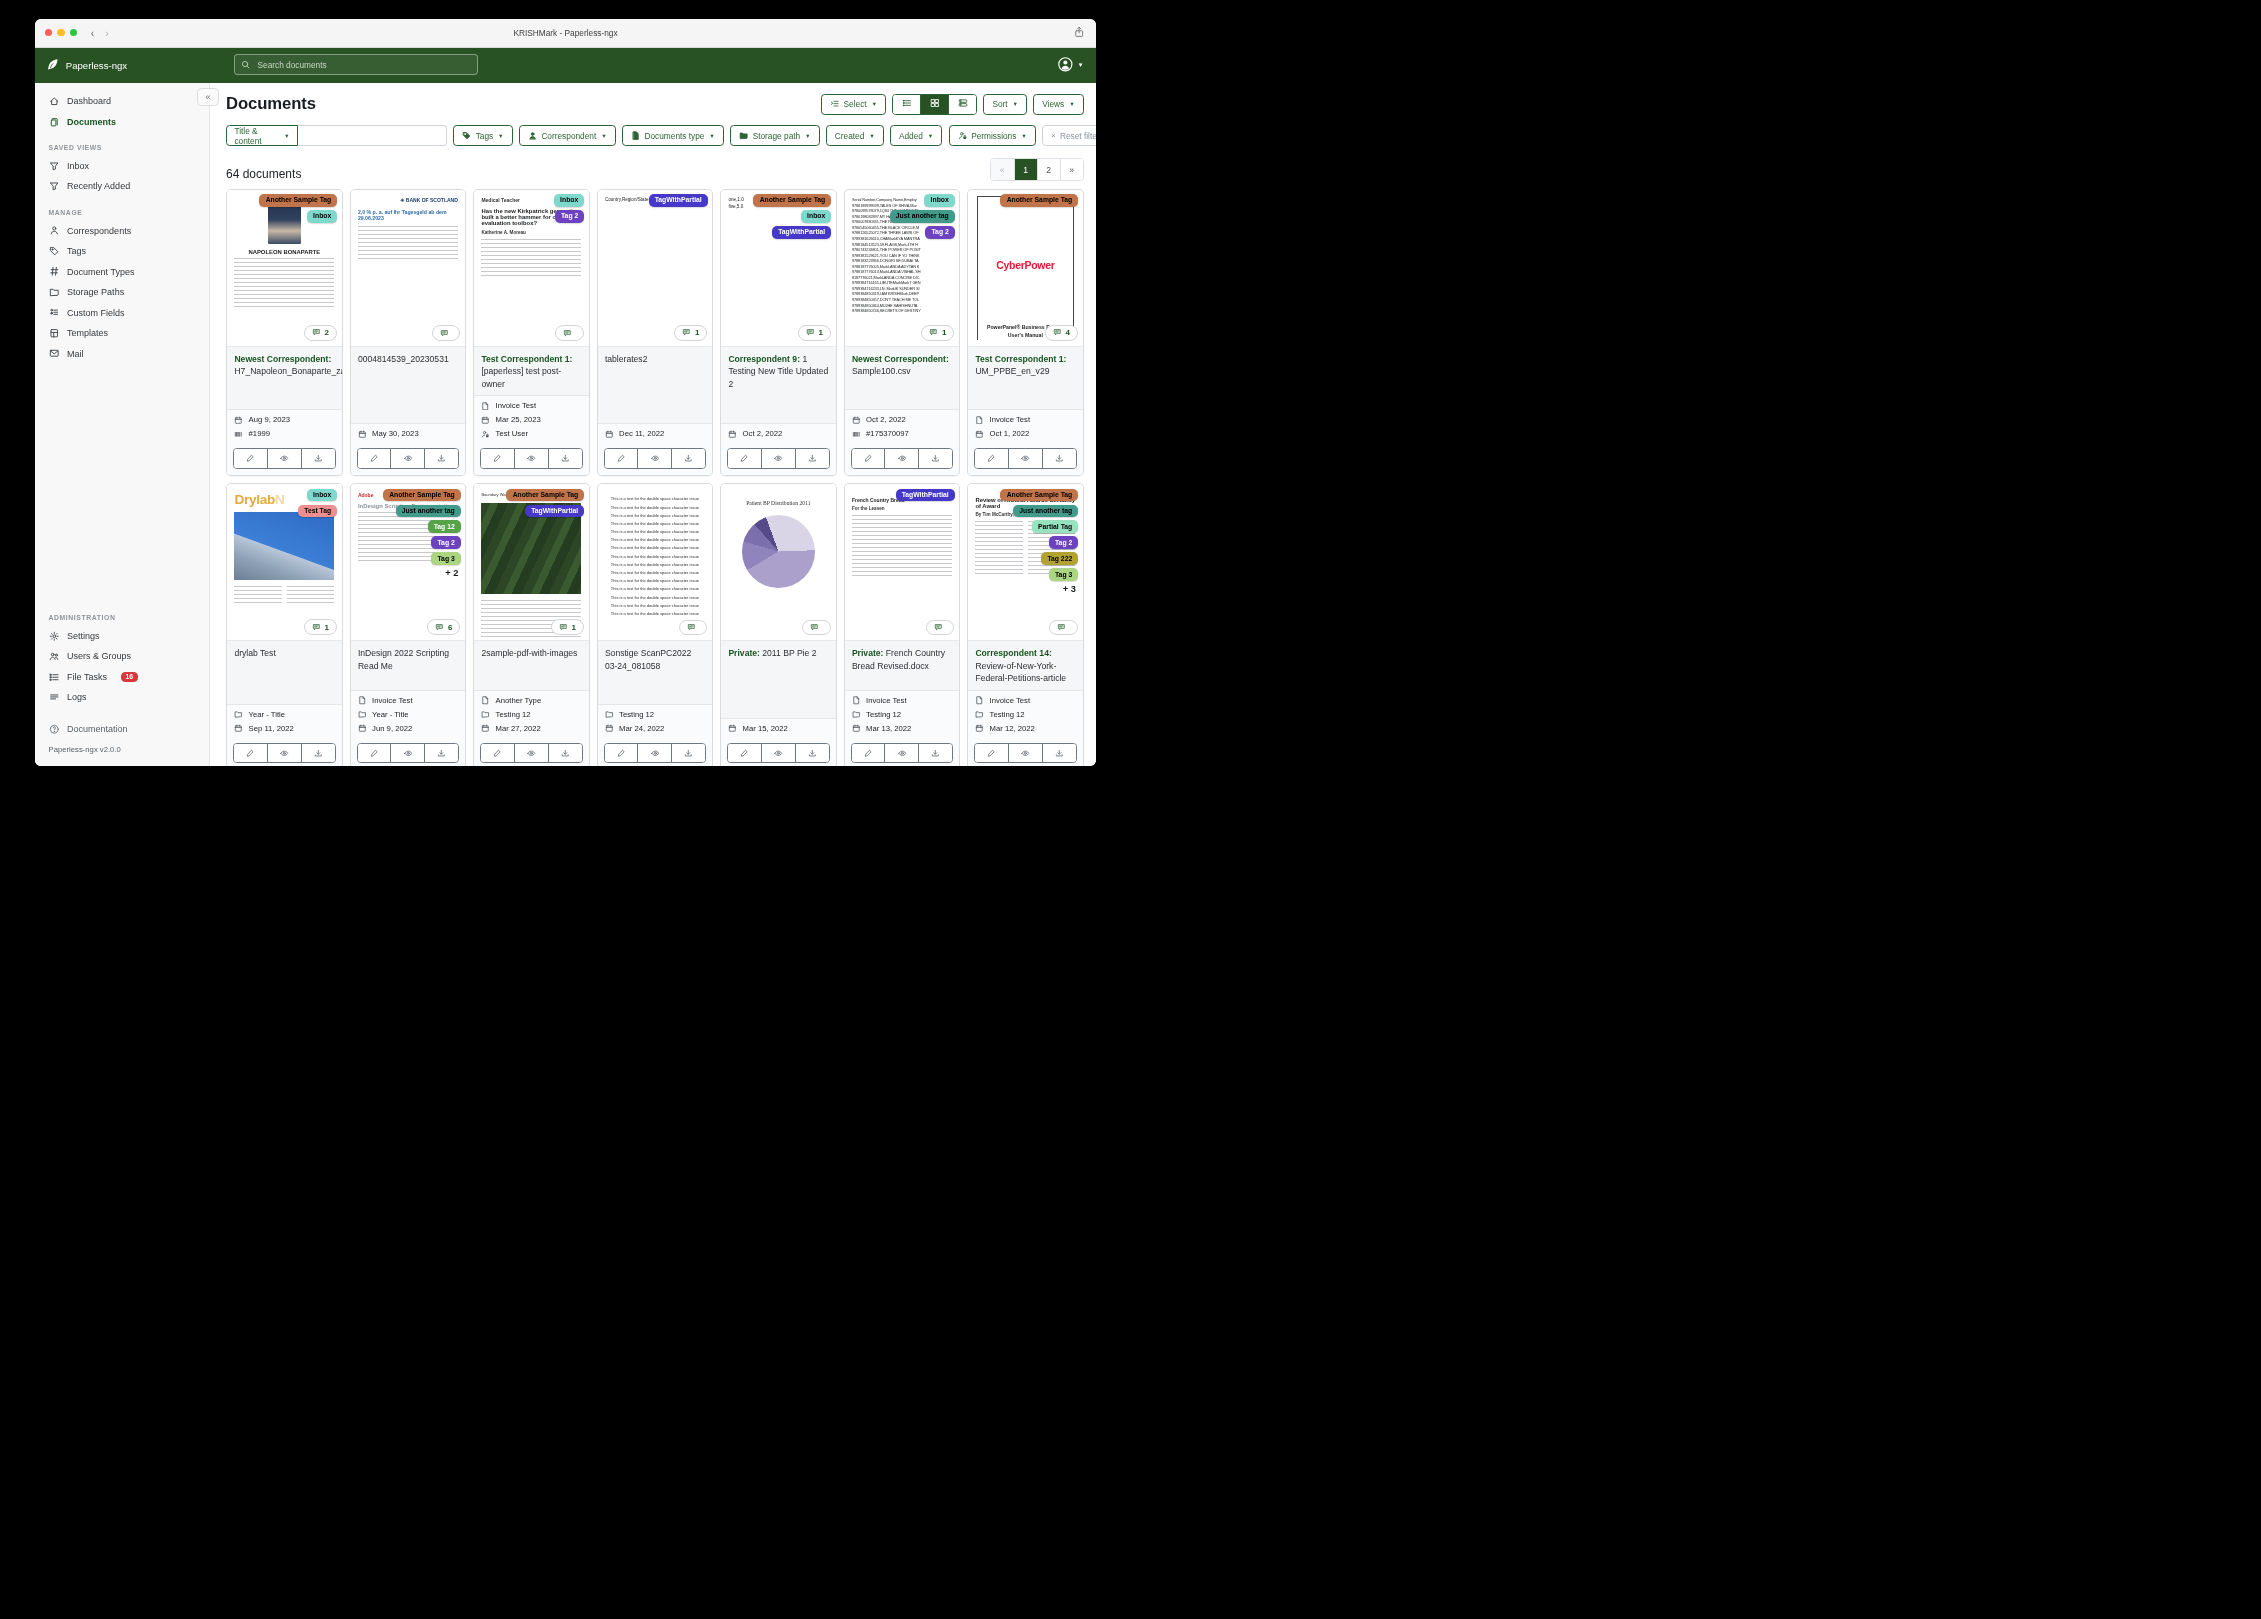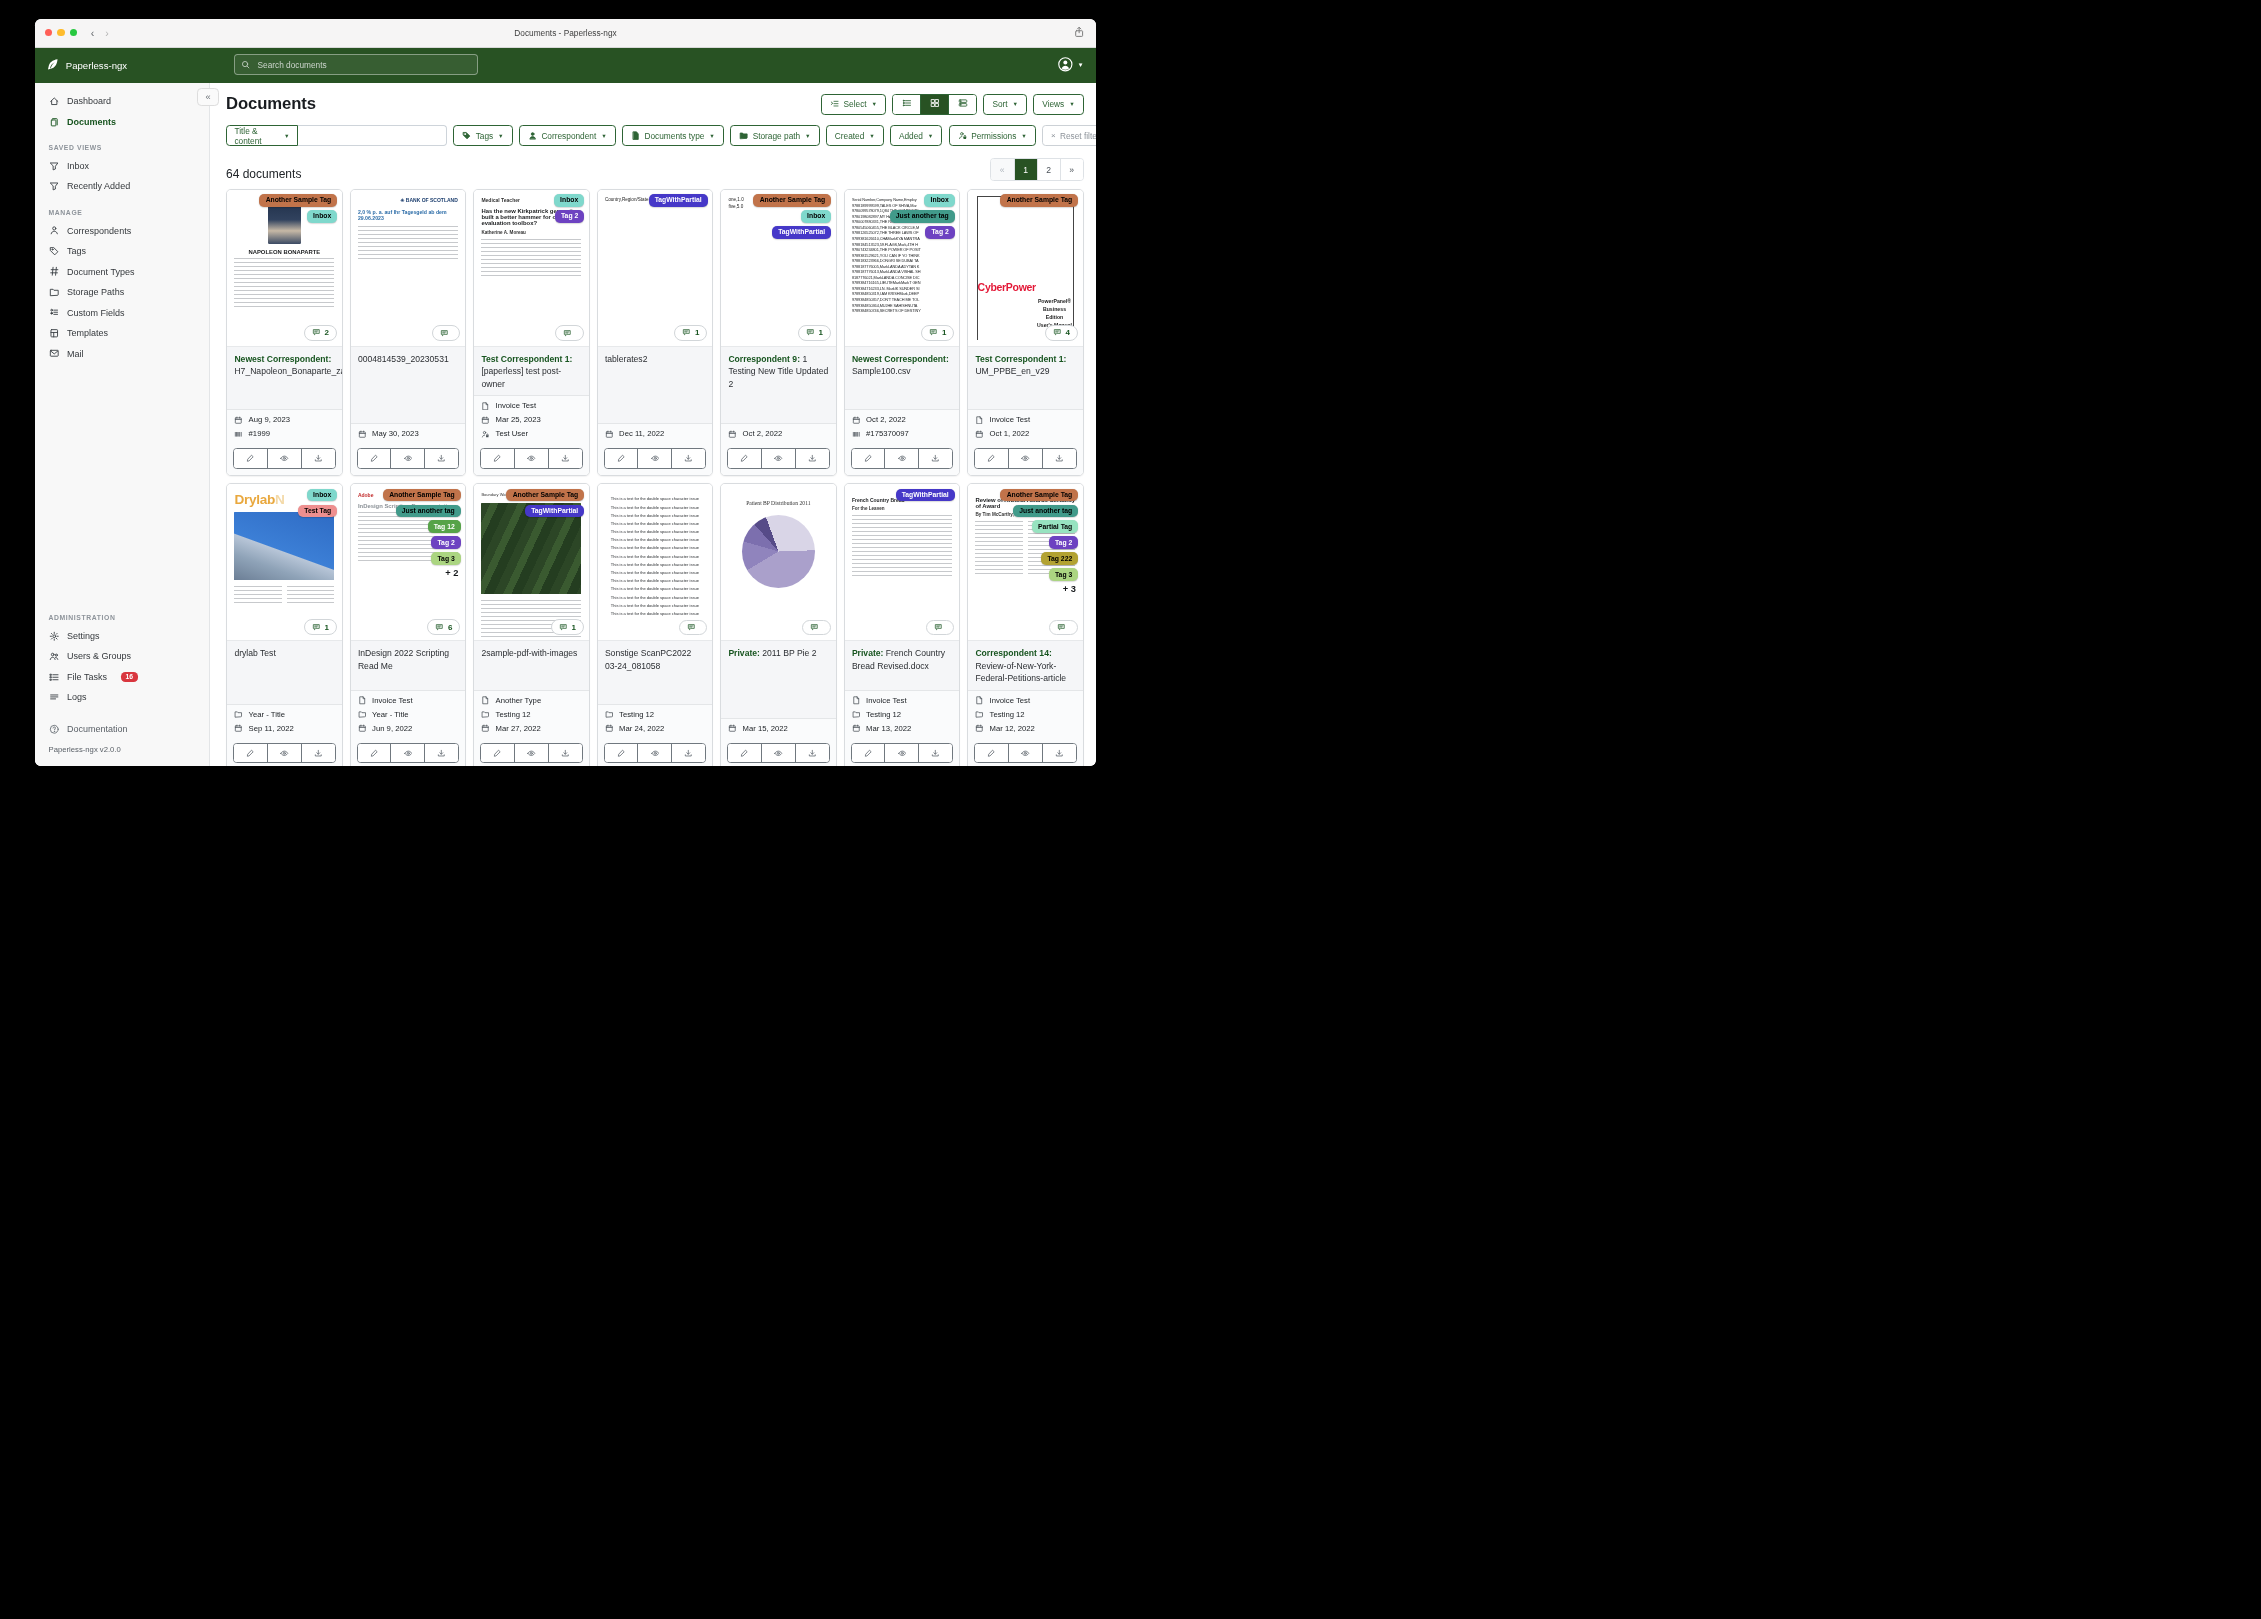--- a/index.html
+++ b/index.html
@@ -97,21 +97,21 @@
   .pv-subhead{font-size:5.2px;font-weight:700;margin:6.2px 0 5px;}
   .pv-portrait{width:33px;height:44px;margin:2.5px auto 3.7px;background:linear-gradient(180deg,#20304a 0%,#31425e 45%,#c7b9a6 70%,#3b4a63 100%);border-radius:1.2px;}
   .skel{background:repeating-linear-gradient(#c7c9cc 0 1.2px,transparent 1.2px 4px);}
   .skel2{display:flex;gap:5px;}
   .skel2 > div{flex:1;}
   .pv-text{font-size:4.6px;color:#222;white-space:pre-line;line-height:1.5;}
   .pv-dense{font-size:3.9px;color:#1d1f21;line-height:1.42;white-space:pre;letter-spacing:-0.1px;}
   .pv-repeat{font-size:4px;color:#2a2d30;line-height:2.05;text-align:center;white-space:pre-line;padding-top:3.7px;}
   .pv-pietitle{text-align:center;font-size:5.6px;color:#333;font-family:"Liberation Serif",serif;margin:8.6px 0 6.2px;}
   .pv-pie{width:73px;height:73px;border-radius:50%;margin:8.6px auto 0;background:conic-gradient(from 340deg,#d9d5e7 0 30%,#aaa0cb 30% 72%,#9084bd 72% 85%,#7c6fae 85% 94%,#564b88 94% 100%);}
-  .pv-centerwrap{position:absolute;inset:6.2px 8.6px;border-left:0.9px solid #444;border-right:0.9px solid #444;border-top:0.9px solid #444;display:flex;flex-direction:row;align-items:center;padding-top:38px;}
+  .pv-centerwrap{position:absolute;inset:6.2px 8.6px;border-left:0.9px solid #444;border-right:0.9px solid #444;border-top:0.9px solid #444;display:flex;flex-direction:column;align-items:center;padding-top:38px;justify-content:flex-end;}
   .pv-logo{font-size:10.5px;font-weight:800;letter-spacing:-0.3px;}
   .pv-caption{margin-top:53px;font-size:5.2px;font-weight:700;color:#222;text-align:center;white-space:pre-line;line-height:1.5;}
   .pv-drylogo{font-size:13.6px;font-weight:800;color:#e9a83e;letter-spacing:-0.3px;}
   .pv-drylogo span{color:#f3d9a8;font-weight:700;}
   .pv-photo{height:68px;margin:5px 0 6.2px;background:linear-gradient(200deg,#2e6bc4 0%,#3c7fd6 55%,#b8c6d8 56%,#8fa3b8 75%,#6b7e95 100%);border-radius:0.6px;}
   .pv-mapblock{height:91px;margin:6.2px 0;background:repeating-linear-gradient(115deg,#2c4626 0 8.6px,#3a5a30 8.6px 16px,#243d20 16px 25px);border-radius:0.6px;}
   .pv-maplabel{font-size:4px;color:#333;}
 </style>
 </head>
 <body>
@@ -121,21 +121,21 @@
   <div class="titlebar">
     <div class="lights">
       <span class="light red"></span>
       <span class="light yellow"></span>
       <span class="light green"></span>
     </div>
     <div class="navarrows">
       <span>‹</span>
       <span class="fwd">›</span>
     </div>
-    <div class="win-title">Documents - Paperless-ngx</div>
+    <div class="win-title">KRISHMark - Paperless-ngx</div>
     <div class="share">
       <svg viewBox="0 0 16 16" fill="none" stroke="currentColor" stroke-width="1.3" stroke-linecap="round" stroke-linejoin="round">
           <rect x="3.5" y="6.2" width="9" height="7.3" rx="1"></rect>
           <path d="M8 1.8v7M5.8 3.8 8 1.6l2.2 2.2"></path>
         </svg>
     </div>
   </div>
 
   <div class="navbar">
     <div class="brand">

